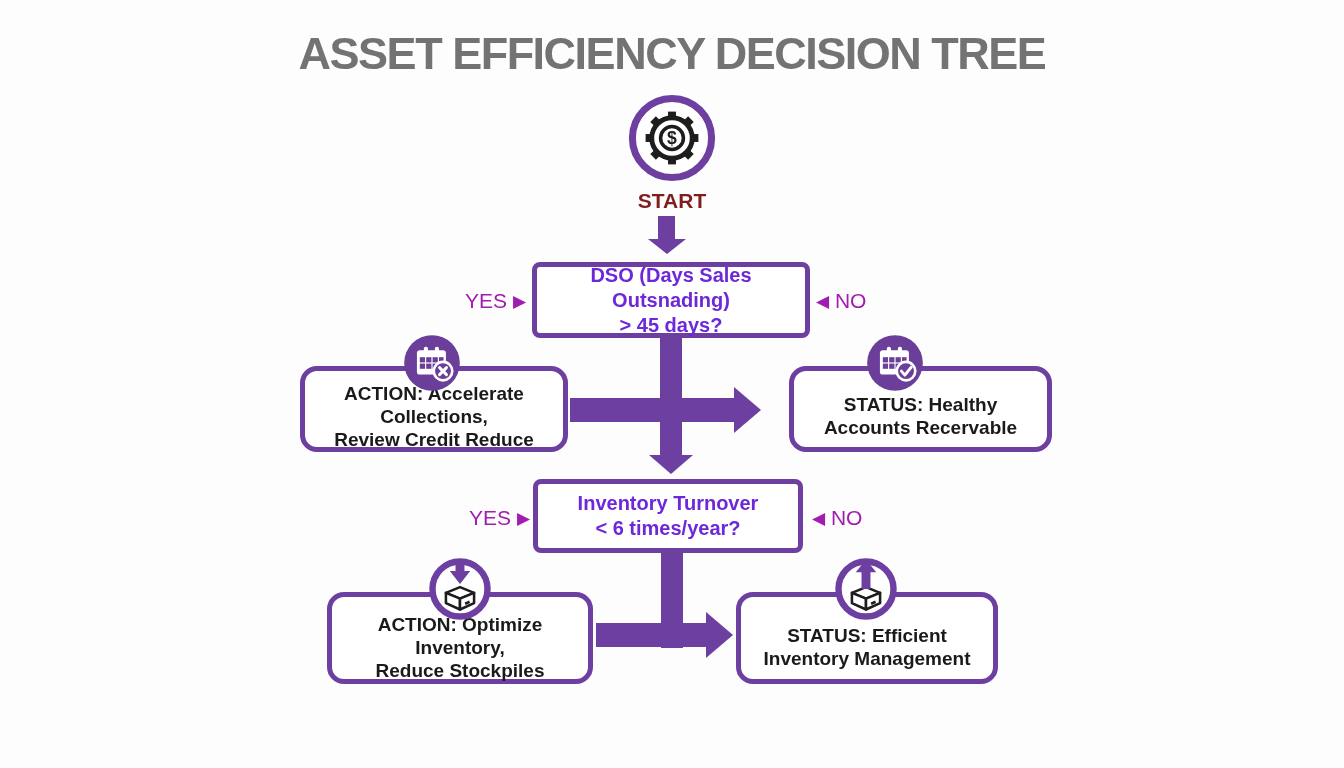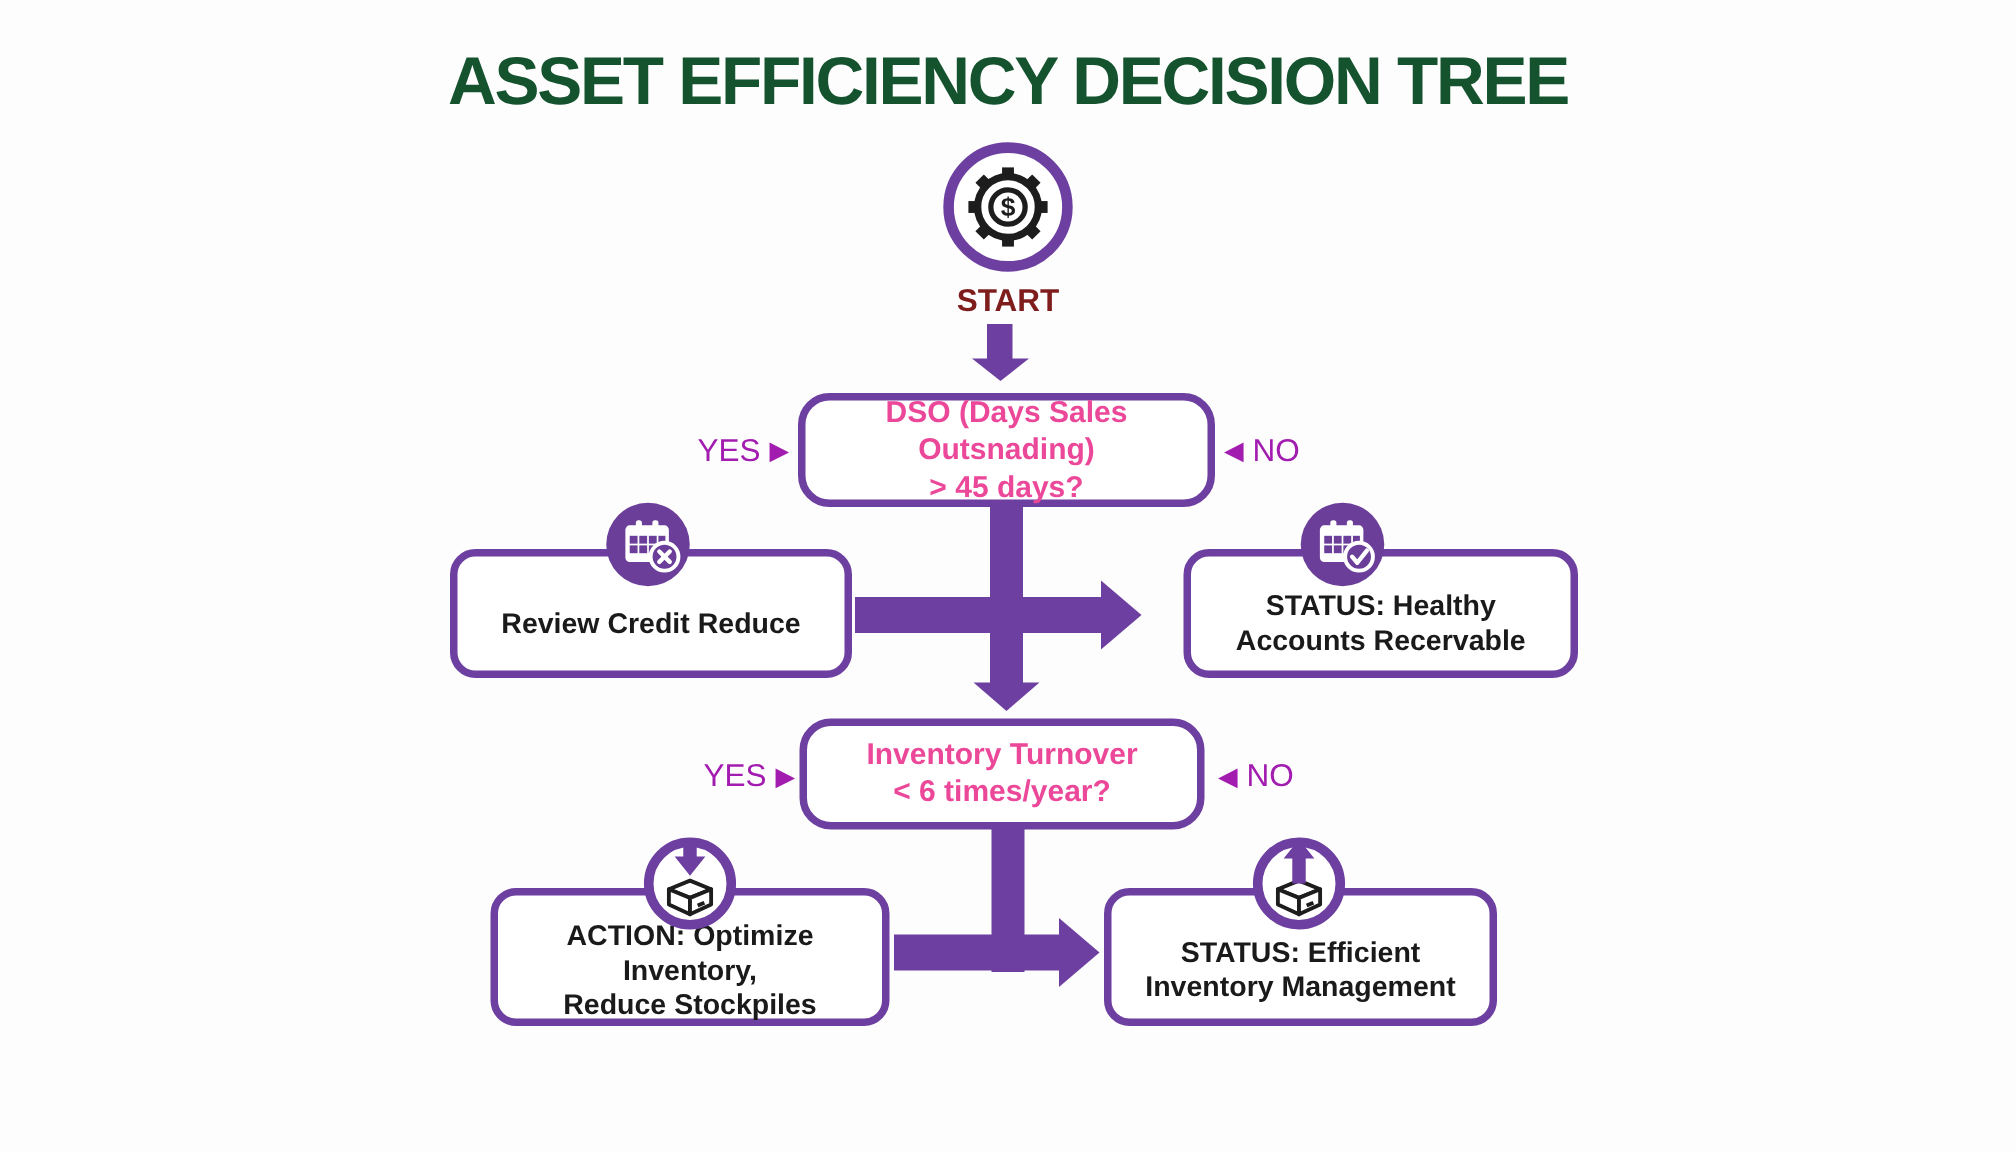--- a/index.html
+++ b/index.html
@@ -7,31 +7,31 @@
     position:relative;width:1344px;height:768px;overflow:hidden;
     background:#fdfdfe;
     font-family:"Liberation Sans","DejaVu Sans",sans-serif;
     color:#1a1a1a;
   }
   .abs{position:absolute;}
   
   .title{
     left:0;top:28px;width:100%;text-align:center;
     font-size:45px;font-weight:bold;letter-spacing:-1.5px;
-    color:#14532d;
+    color:#737373;
   }
   
   .start-icon{left:628px;top:94px;width:88px;height:88px;}
   .start-label{left:572px;top:189px;width:200px;text-align:center;
     font-size:21px;font-weight:bold;color:#7f1d1d;}
   
   .dbox{
-    border:5px solid #6d3fa0;border-radius:21px;background:#ffffff;
+    border:5px solid #6d3fa0;border-radius:8px;background:#ffffff;
     display:flex;flex-direction:column;align-items:center;justify-content:center;
-    text-align:center;font-weight:bold;color:#ec4899;box-sizing:border-box;
+    text-align:center;font-weight:bold;color:#6d28d9;box-sizing:border-box;
   }
   .dbox .l{font-size:20px;line-height:25px;}
   .obox{
     border:5px solid #6d3fa0;border-radius:17px;background:#ffffff;
     display:flex;flex-direction:column;align-items:center;justify-content:center;
     text-align:center;font-weight:bold;color:#1a1a1a;box-sizing:border-box;
   }
   .obox .l{font-size:19px;line-height:23px;}
   .box-dso{left:532px;top:262px;width:278px;height:76px;}
   .box-inv{left:533px;top:479px;width:270px;height:74px;text-align:center;}
@@ -113,20 +113,21 @@
   <div class="abs branch no1">
     <span class="tri">◀</span>&nbsp;<span>NO</span>
   </div>
 
   <div class="abs shaft c-v1-shaft"></div>
   <div class="abs c-v1-head"></div>
   <div class="abs shaft c-h1-shaft"></div>
   <div class="abs c-h1-head"></div>
 
   <div class="abs obox box-act1">
+    <div class="l">ACTION: Accelerate Collections,</div>
     <div class="l">Review Credit Reduce</div>
   </div>
   <div class="abs nicon i-calx">
     <svg viewBox="0 0 100 100" width="58" height="58">
       <circle cx="50" cy="50" r="48" fill="#6a3e99"></circle>
       <rect x="36" y="22" width="7" height="12" rx="3" fill="#ffffff"></rect>
       <rect x="55" y="22" width="7" height="12" rx="3" fill="#ffffff"></rect>
       <rect x="24" y="28" width="50" height="42" rx="5" fill="#ffffff"></rect>
       <g fill="#6a3e99">
         <rect x="29" y="40" width="9" height="9"></rect>

